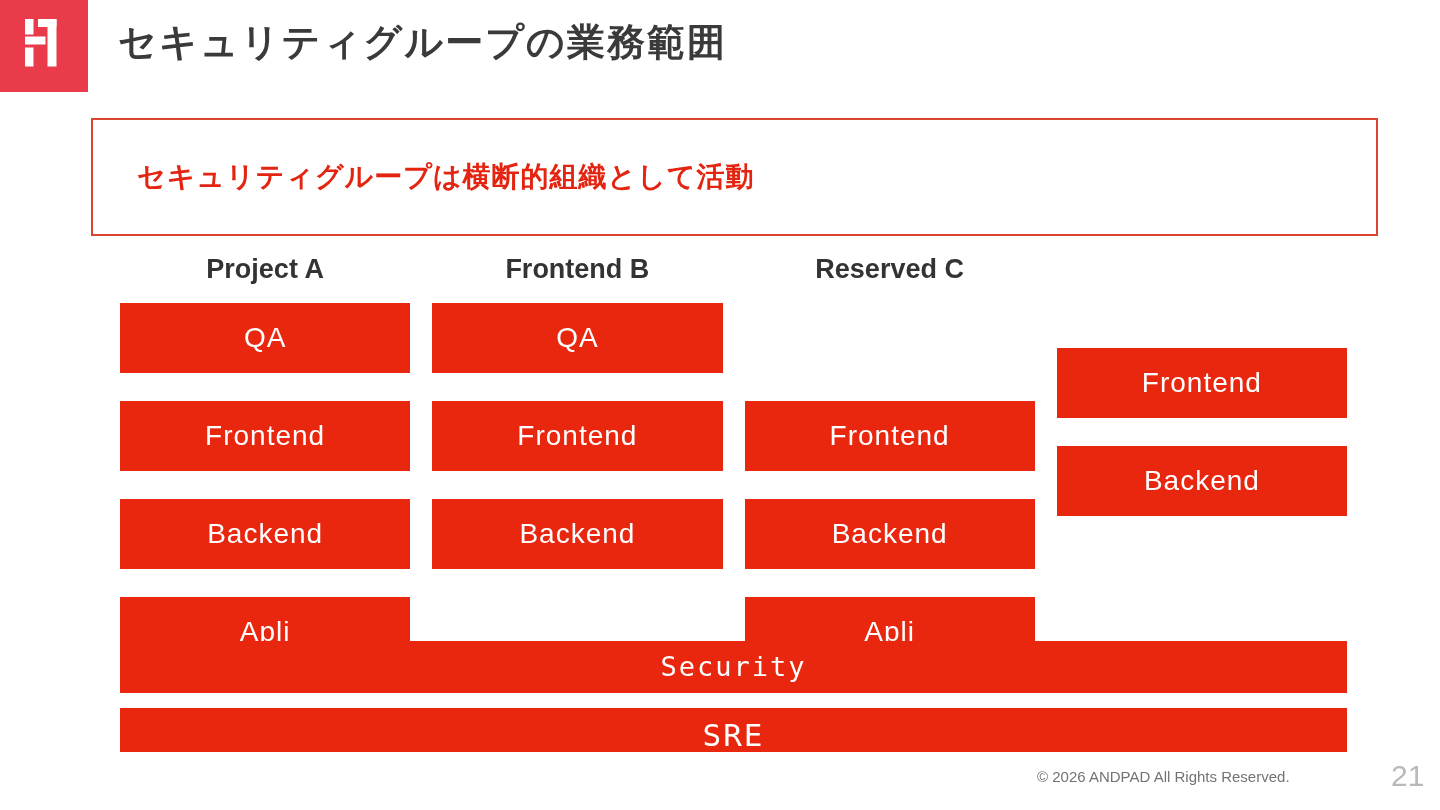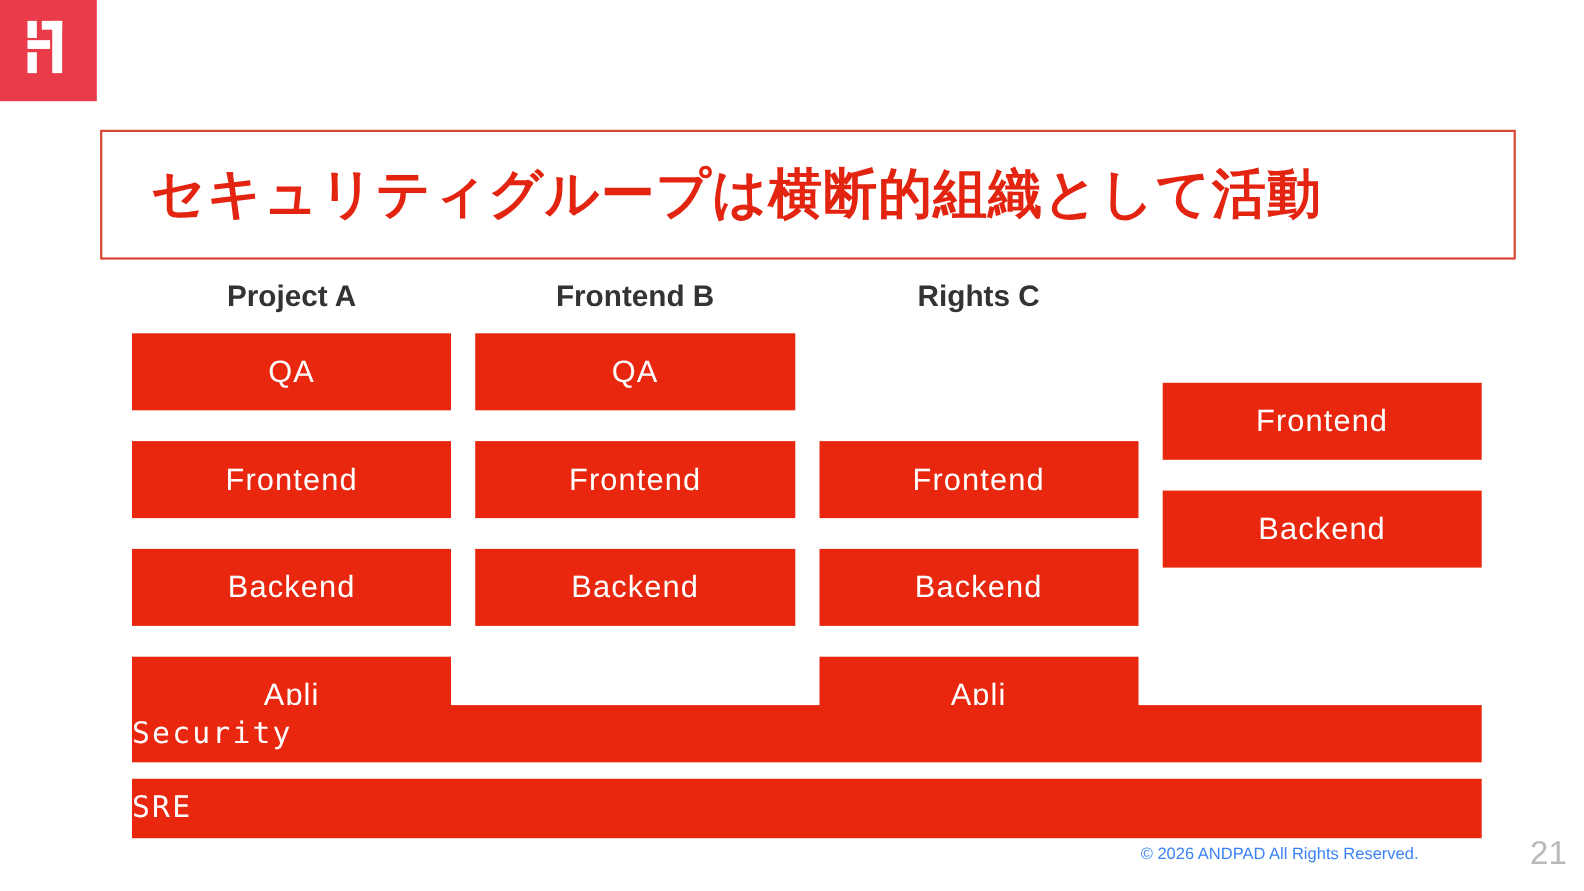--- a/index.html
+++ b/index.html
@@ -39,21 +39,21 @@
     left: 91px; top: 118px;
     width: 1287px; height: 118px;
     box-sizing: border-box;
     border: 2px solid #d9452f;
     background: #ffffff;
     display: flex;
     align-items: center;
   }
   .callout-text {
     margin-left: 44px;
-    font-size: 49px;
+    font-size: 28px;
     font-weight: bold;
     letter-spacing: 1px;
     color: #e32410;
     white-space: nowrap;
   }
 
   
   .grid {
     position: absolute;
     left: 120px; top: 250px;
@@ -87,32 +87,33 @@
   }
   .cell.ghost { visibility: hidden; }
 
   
   .bar {
     position: absolute;
     left: 120px;
     width: 1227px;
     background: #e8270e;
     color: #ffffff;
+    text-align: center;
     font-family: "DejaVu Sans Mono", "Liberation Mono", monospace;
     letter-spacing: 2px;
   }
   .bar-security { top: 641px; height: 52px; line-height: 52px; font-size: 27px; }
-  .bar-sre      { top: 708px; height: 54px; line-height: 54px; font-size: 27px; }
+  .bar-sre      { top: 708px; height: 44px; line-height: 54px; font-size: 31px; }
 
   
   .copyright {
     position: absolute;
     left: 1037px; top: 768px;
     font-size: 15px;
-    color: #3b82f6;
+    color: #737373;
     white-space: nowrap;
   }
   .page-number {
     position: absolute;
     left: 1391px; top: 759px;
     font-size: 30px;
     color: #b9b9b9;
   }
 </style>
 </head>
@@ -123,20 +124,21 @@
   <div class="logo">
     <svg width="88" height="92" viewBox="0 0 88 92" aria-hidden="true">
       <rect x="25" y="19" width="8.5" height="15.5" fill="#ffffff"></rect>
       <rect x="38" y="19" width="18.5" height="8" fill="#ffffff"></rect>
       <rect x="47.5" y="19" width="9" height="47.5" fill="#ffffff"></rect>
       <rect x="25" y="36.5" width="20.5" height="8" fill="#ffffff"></rect>
       <rect x="25" y="47.5" width="8.5" height="19" fill="#ffffff"></rect>
     </svg>
   </div>
 
+  <h1 class="title">セキュリティグループの業務範囲</h1>
 
   <div class="callout">
     <span class="callout-text">セキュリティグループは横断的組織として活動</span>
   </div>
 
   <div class="grid">
 
     <div class="col">
       <div class="col-header">Project A</div>
       <div class="cell">QA</div>
@@ -147,21 +149,21 @@
 
     <div class="col">
       <div class="col-header">Frontend B</div>
       <div class="cell">QA</div>
       <div class="cell">Frontend</div>
       <div class="cell">Backend</div>
       <div class="cell ghost"></div>
     </div>
 
     <div class="col">
-      <div class="col-header">Rights C</div>
+      <div class="col-header">Reserved C</div>
       <div class="cell ghost"></div>
       <div class="cell">Frontend</div>
       <div class="cell">Backend</div>
       <div class="cell">Apli</div>
     </div>
 
     <div class="col">
       <div class="cell ghost"></div>
       <div class="cell">Frontend</div>
       <div class="cell">Backend</div>

